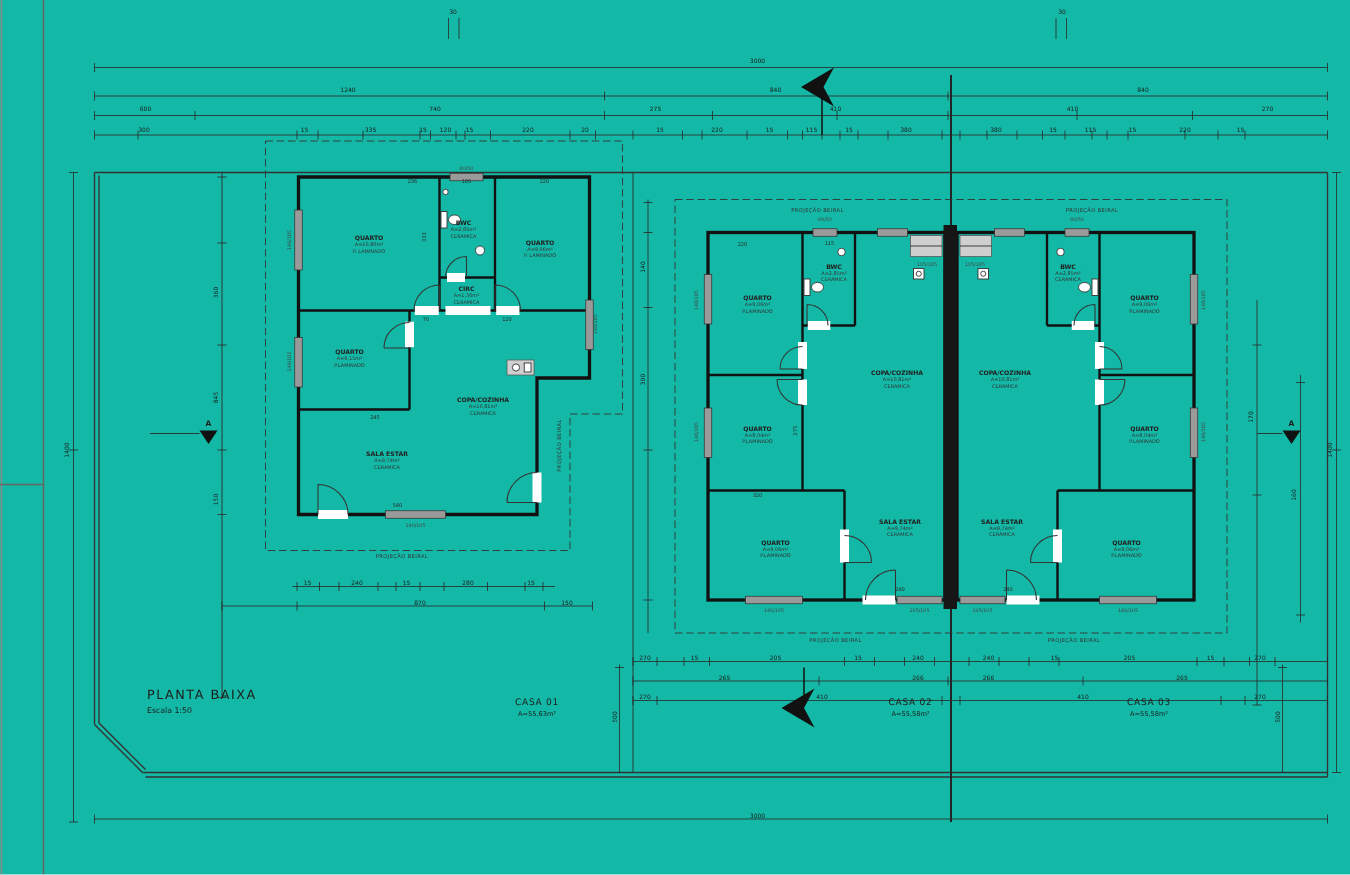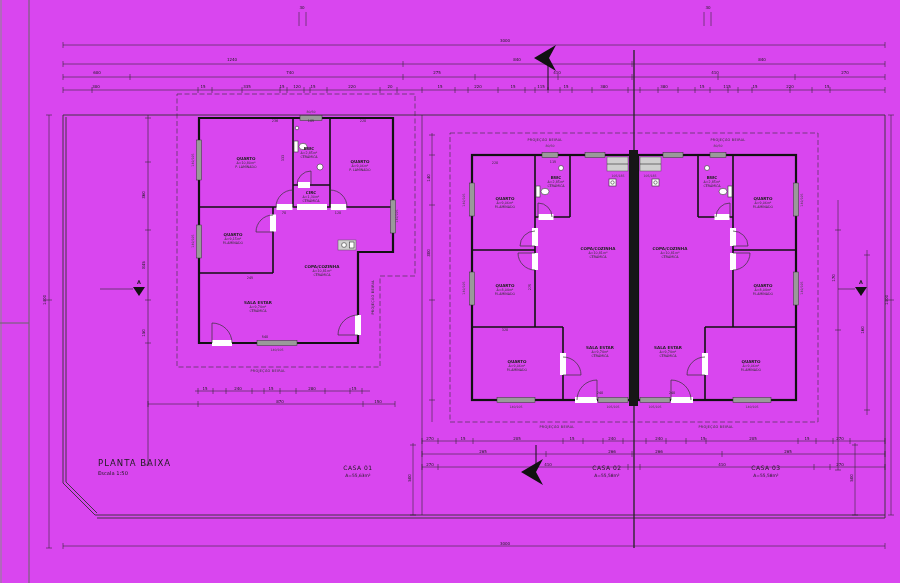--- a/index.html
+++ b/index.html
@@ -1,16 +1,16 @@
 <!DOCTYPE html>
 <html><head>
 <meta charset="utf-8">
 <style>
   html,body{margin:0;padding:0;background:#fff;}
-  .sheet{width:900px;height:583px;position:relative;background:#d946ef;overflow:hidden;
+  .sheet{width:900px;height:583px;position:relative;background:#14b8a6;overflow:hidden;
          font-family:"DejaVu Sans",sans-serif;}
   svg{display:block;}
   svg text{fill:#1c1c1c;font-family:"DejaVu Sans",sans-serif;}
   .dim{font-size:4px;text-anchor:middle;}
   .dim-sm{font-size:3.4px;fill:#2a2a2a;}
   .wtag{font-size:3.2px;text-anchor:middle;fill:#444;}
   .room{font-size:4.1px;text-anchor:middle;font-weight:bold;fill:#222;}
   .roomsub{font-size:3.3px;font-weight:normal;fill:#333;}
   .casaname{font-size:6px;text-anchor:middle;letter-spacing:.5px;}
   .casaarea{font-size:4.4px;text-anchor:middle;}

